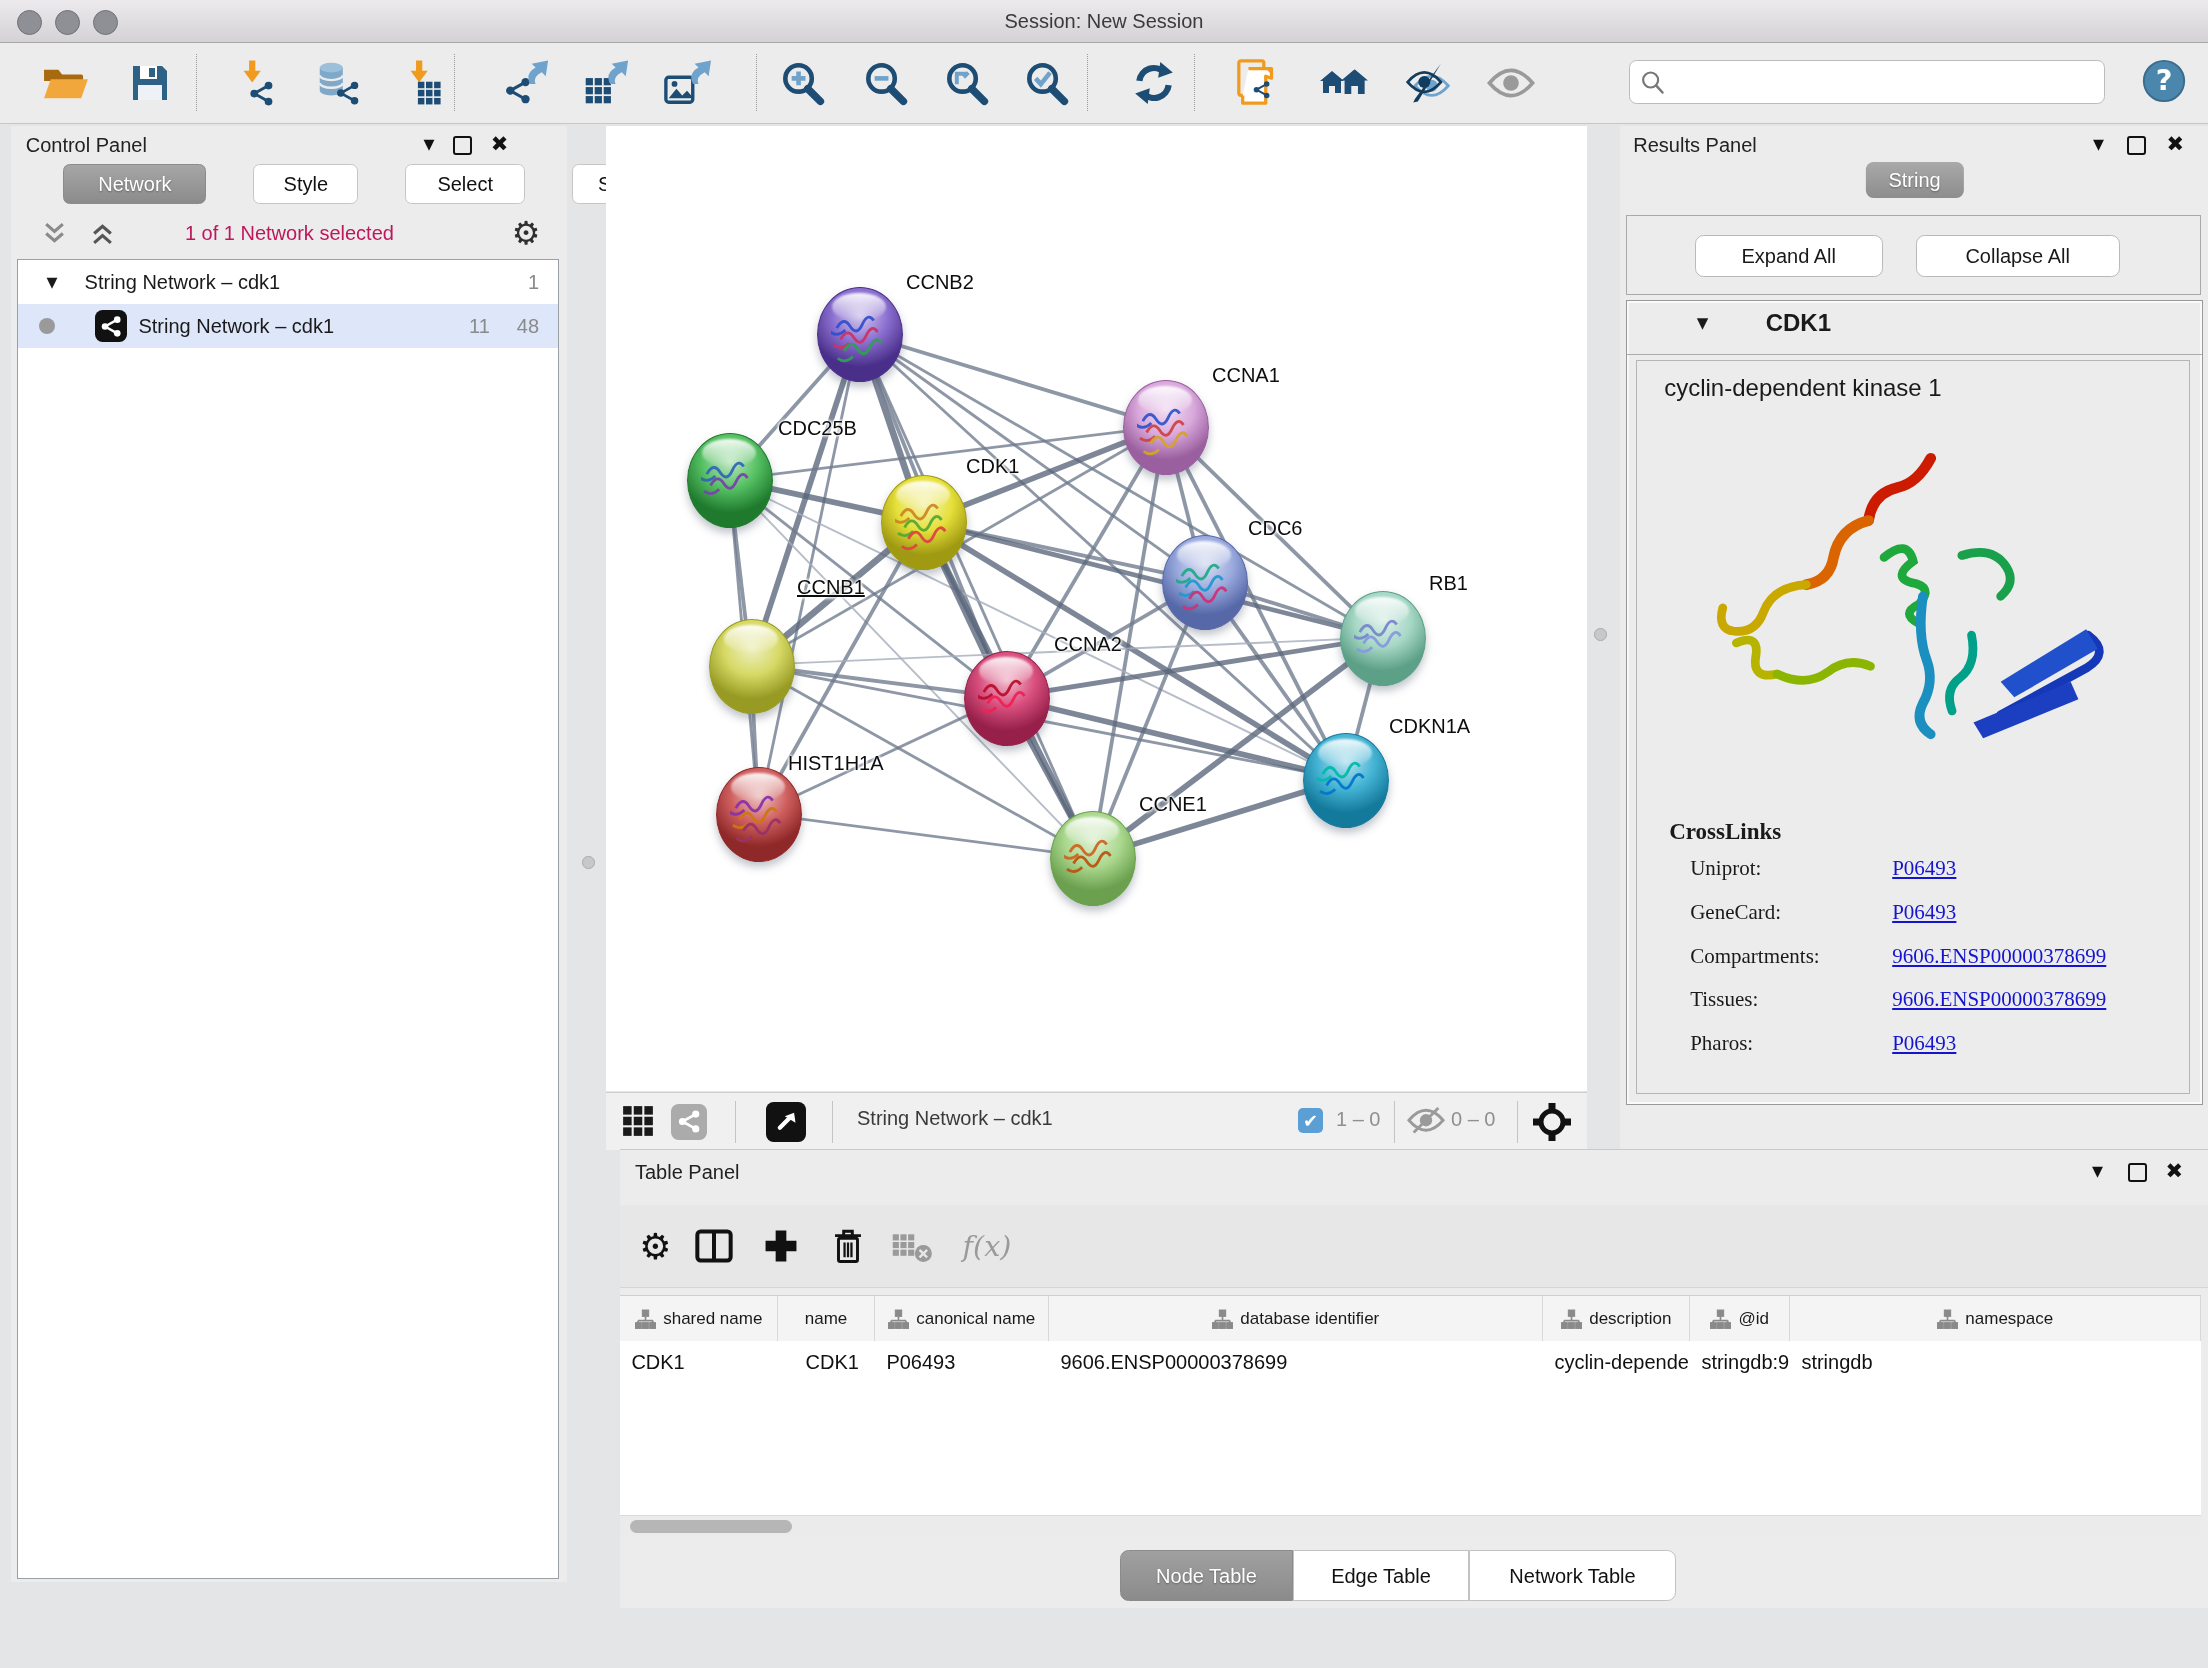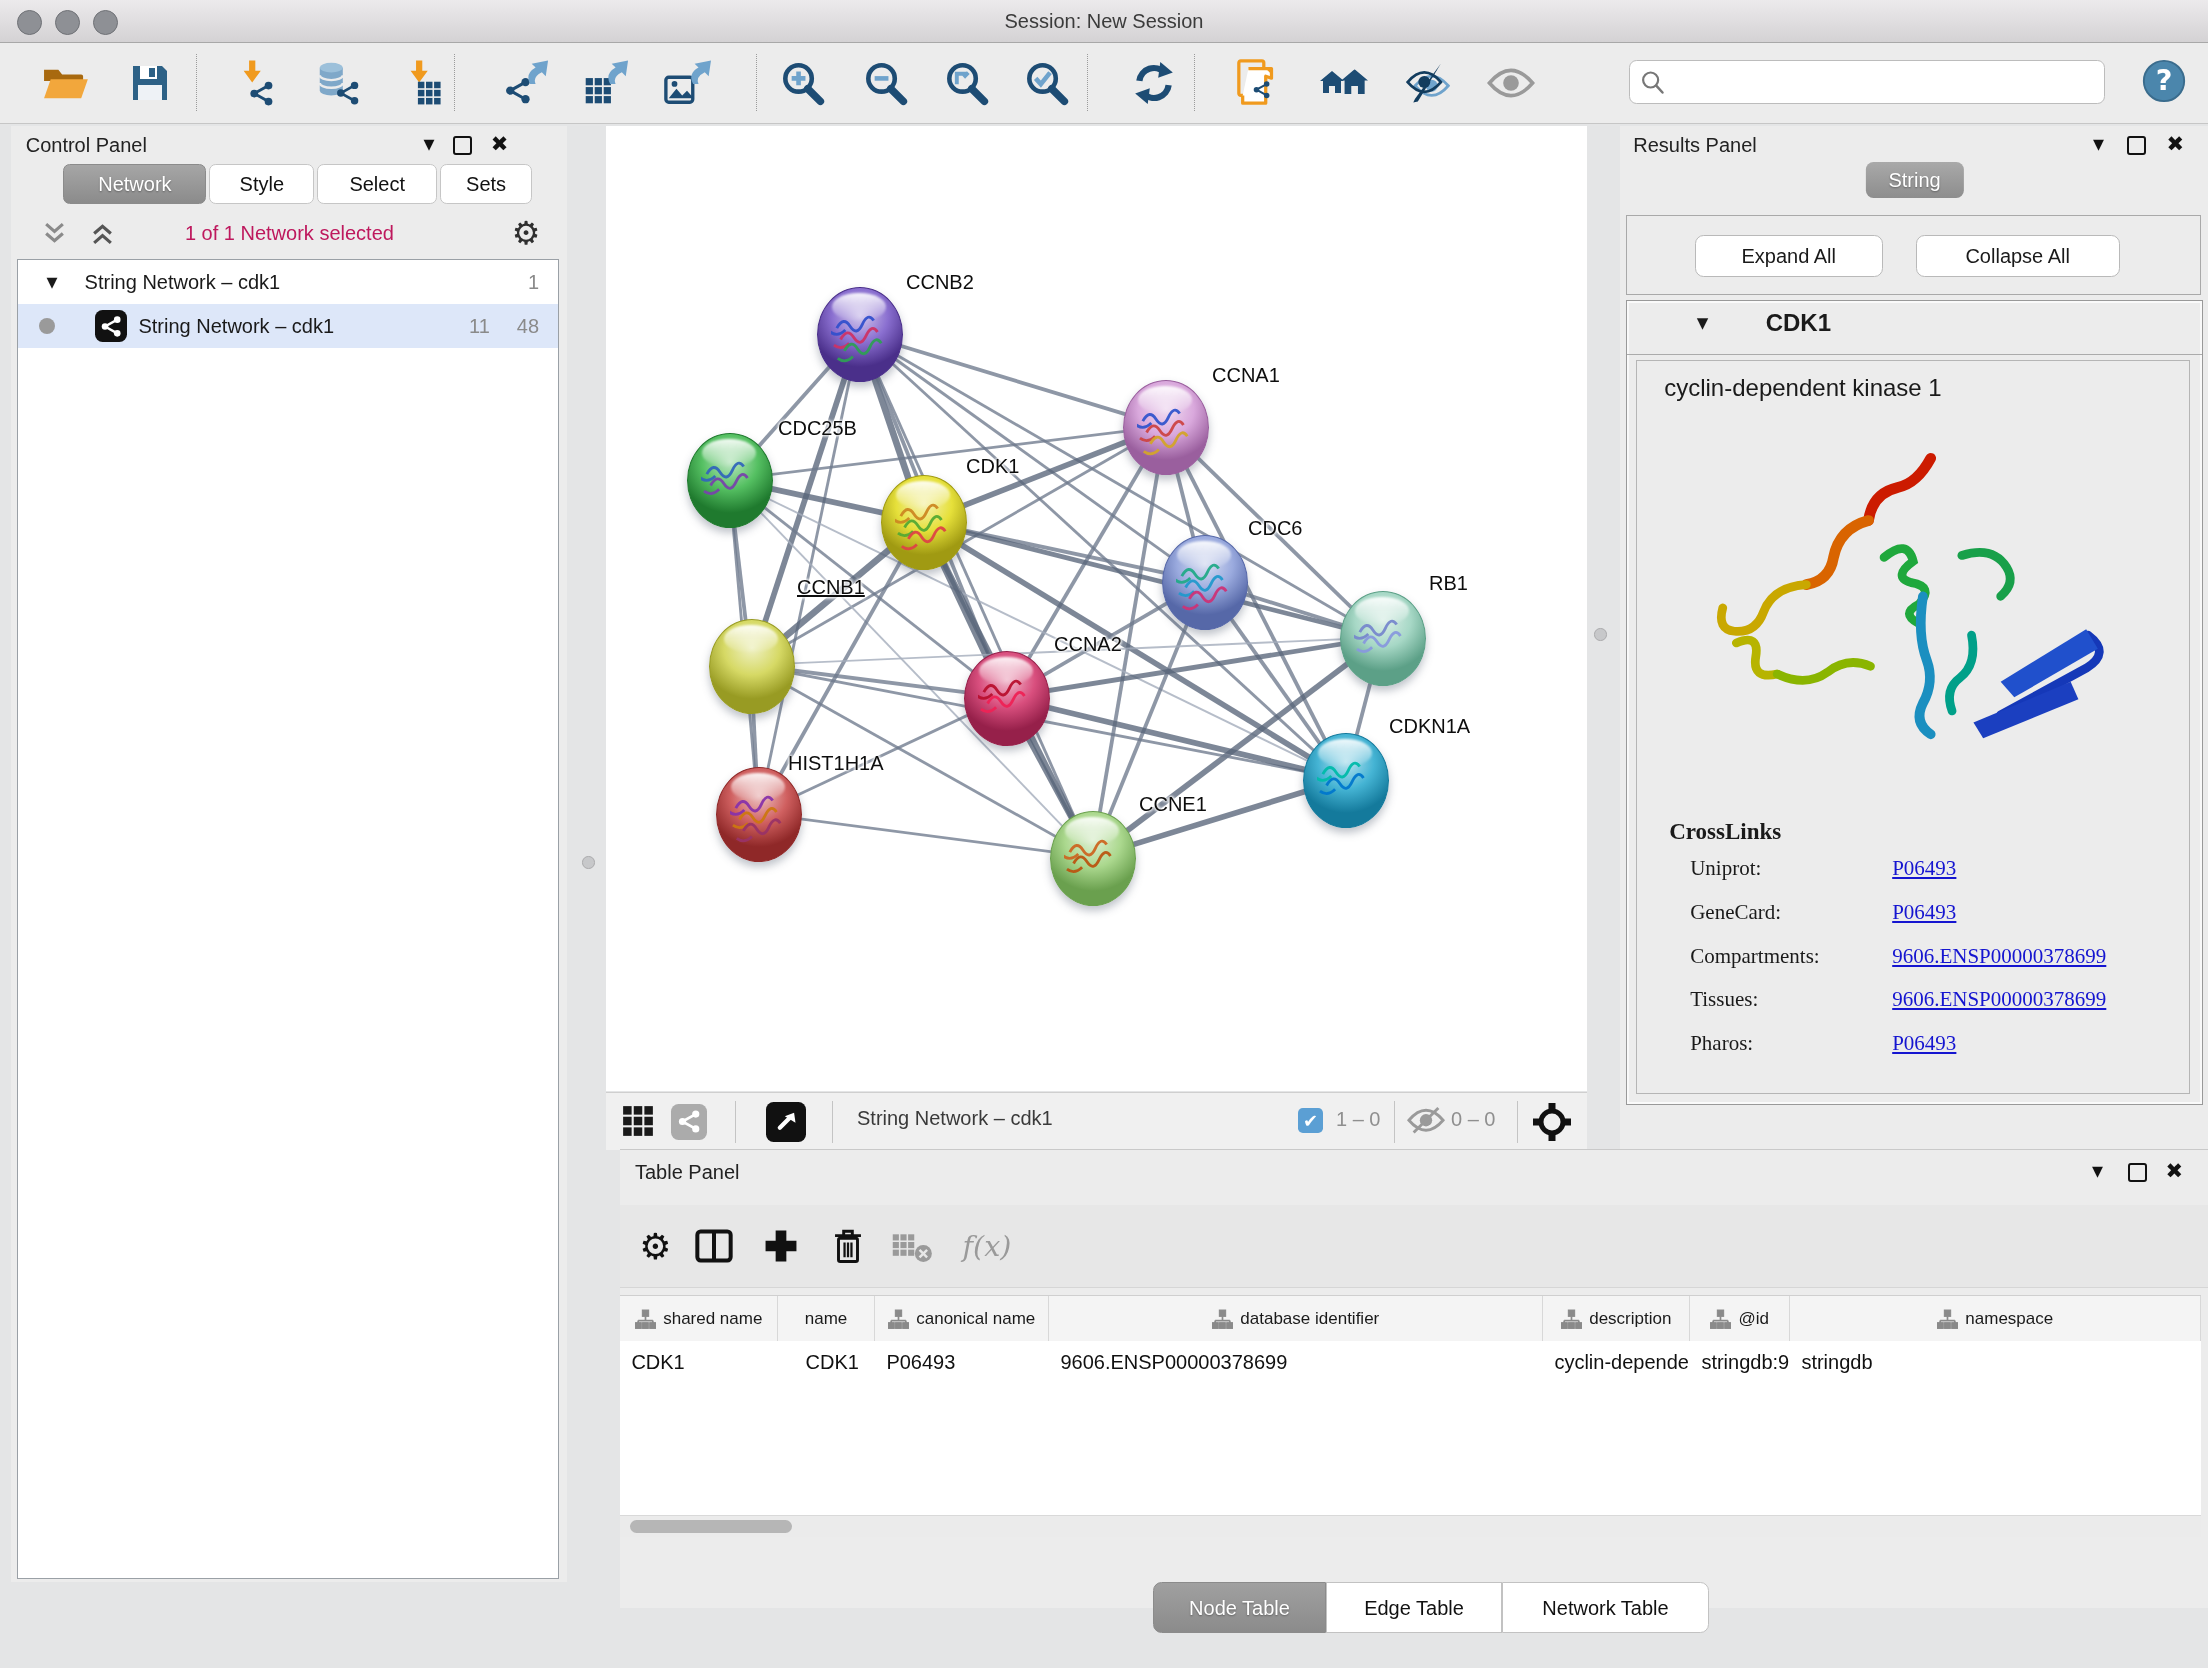--- a/index.html
+++ b/index.html
@@ -19,21 +19,21 @@
   .tbsep{position:absolute;top:11.4px;height:57px;width:0;border-left:1.9px dotted #9b9b9b;}
   .searchbox{position:absolute;left:1629px;top:17px;width:476px;height:44px;background:#fff;
     border:1.9px solid #bcbcbc;border-radius:7.6px;display:flex;align-items:center;padding:0 9.5px;box-sizing:border-box;}
   .searchbox input{border:none;outline:none;font-size:19px;flex:1;margin-left:7.6px;
     font-family:"Liberation Sans",sans-serif;background:transparent;}
   
   .panel-title{font-size:20px;color:#222;}
   .ph-tri{font-family:"DejaVu Sans",sans-serif;font-size:14.3px;color:#111;}
   .ph-max{display:inline-block;width:15px;height:15px;border:2.4px solid #111;border-radius:2.9px;}
   .ph-x{font-family:"DejaVu Sans",sans-serif;font-size:21px;font-weight:bold;color:#111;line-height:1;}
-  .seg{display:flex;}
+  .seg{display:flex;gap:44px;}
   .seg .tab{height:38px;line-height:38px;text-align:center;font-size:20px;background:#fff;
     border:1px solid #c6c6c6;border-radius:6.7px;margin-right:2.9px;color:#111;}
   .seg .tab.sel{background:linear-gradient(#a6a6a6,#8b8b8b);color:#fff;border-color:#8b8b8b;
     text-shadow:0 1px 1.9px rgba(0,0,0,.35);}
   
   .cpanel{position:absolute;left:11.4px;top:126px;width:556px;height:1456px;background:#ececec;}
   .treebox{position:absolute;left:5.7px;top:133px;width:542px;height:1320px;background:#fff;
     border:1.9px solid #9aa0a6;box-sizing:border-box;}
   .treerow{position:relative;height:44px;display:flex;align-items:center;font-size:20px;}
   .treerow .cnt{color:#8a8a8a;}
@@ -76,21 +76,21 @@
   .thead{position:absolute;left:0;top:145px;height:46px;display:flex;background:#f4f4f4;
     border-top:1px solid #cfcfcf;border-bottom:1px solid #cfcfcf;overflow:hidden;width:1581px;}
   .th{display:flex;align-items:center;justify-content:center;gap:7.6px;font-size:17px;color:#1a1a1a;
     border-right:1px solid #d8d8d8;box-sizing:border-box;flex:none;}
   .trow{position:absolute;left:0;top:191px;height:42px;display:flex;background:#fff;width:1581px;overflow:hidden;}
   .td{display:flex;align-items:center;font-size:20px;color:#111;box-sizing:border-box;
     padding-left:11.4px;flex:none;white-space:nowrap;overflow:hidden;}
   .tbody-empty{position:absolute;left:0;top:233px;width:1581px;height:132px;background:#fff;}
   .hscroll{position:absolute;left:0;top:365px;width:1581px;height:21px;background:#ebebeb;border-top:1px solid #d9d9d9;}
   .hthumb{position:absolute;left:9.5px;top:3.8px;width:162px;height:13.3px;border-radius:6.7px;background:#b6b6b6;}
-  .bottomtabs{position:absolute;top:400px;left:533px;display:flex;height:51px;margin-top:32px;}
+  .bottomtabs{position:absolute;top:400px;left:500px;display:flex;height:51px;}
   .btab{height:51px;line-height:51px;text-align:center;font-size:20px;background:#fff;
     border:1px solid #c2c2c2;color:#111;box-sizing:border-box;}
   .btab.first{border-radius:8.6px 0 0 8.6px;}
   .btab.last{border-radius:0 8.6px 8.6px 0;}
   .btab.sel{background:linear-gradient(#a0a0a0,#8b8b8b);color:#fff;border-color:#8b8b8b;
     text-shadow:0 1px 1.9px rgba(0,0,0,.35);}
   
   .statusbar{position:absolute;left:0;top:1607px;right:0;height:61px;background:#ececec;border-top:1px solid #c2c2c2;}
   .sbtn{position:absolute;top:7.6px;height:42px;background:#fdfdfd;border:1.9px solid #b2b2b2;
     display:flex;align-items:center;justify-content:center;box-sizing:border-box;}

